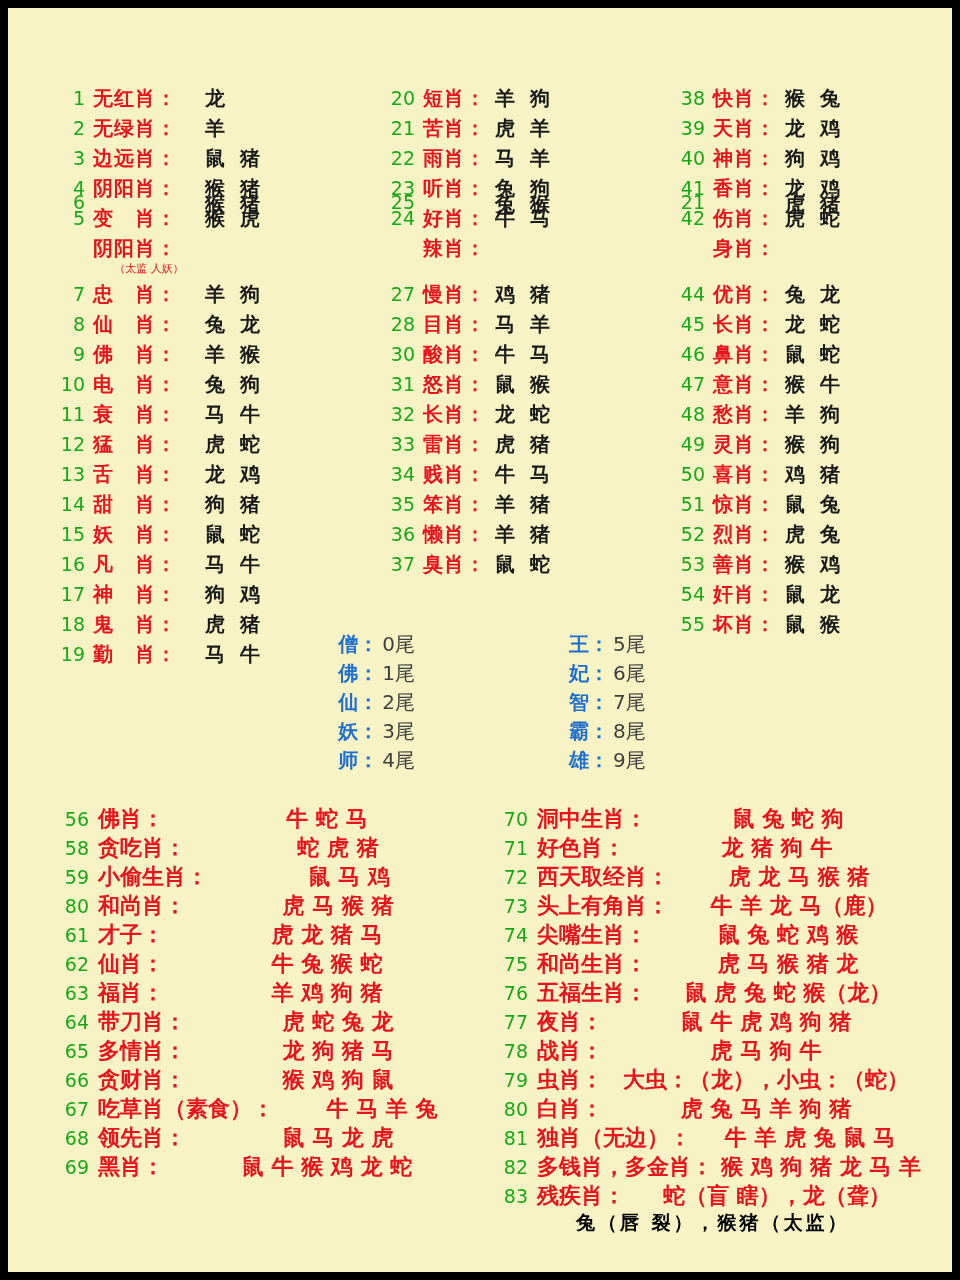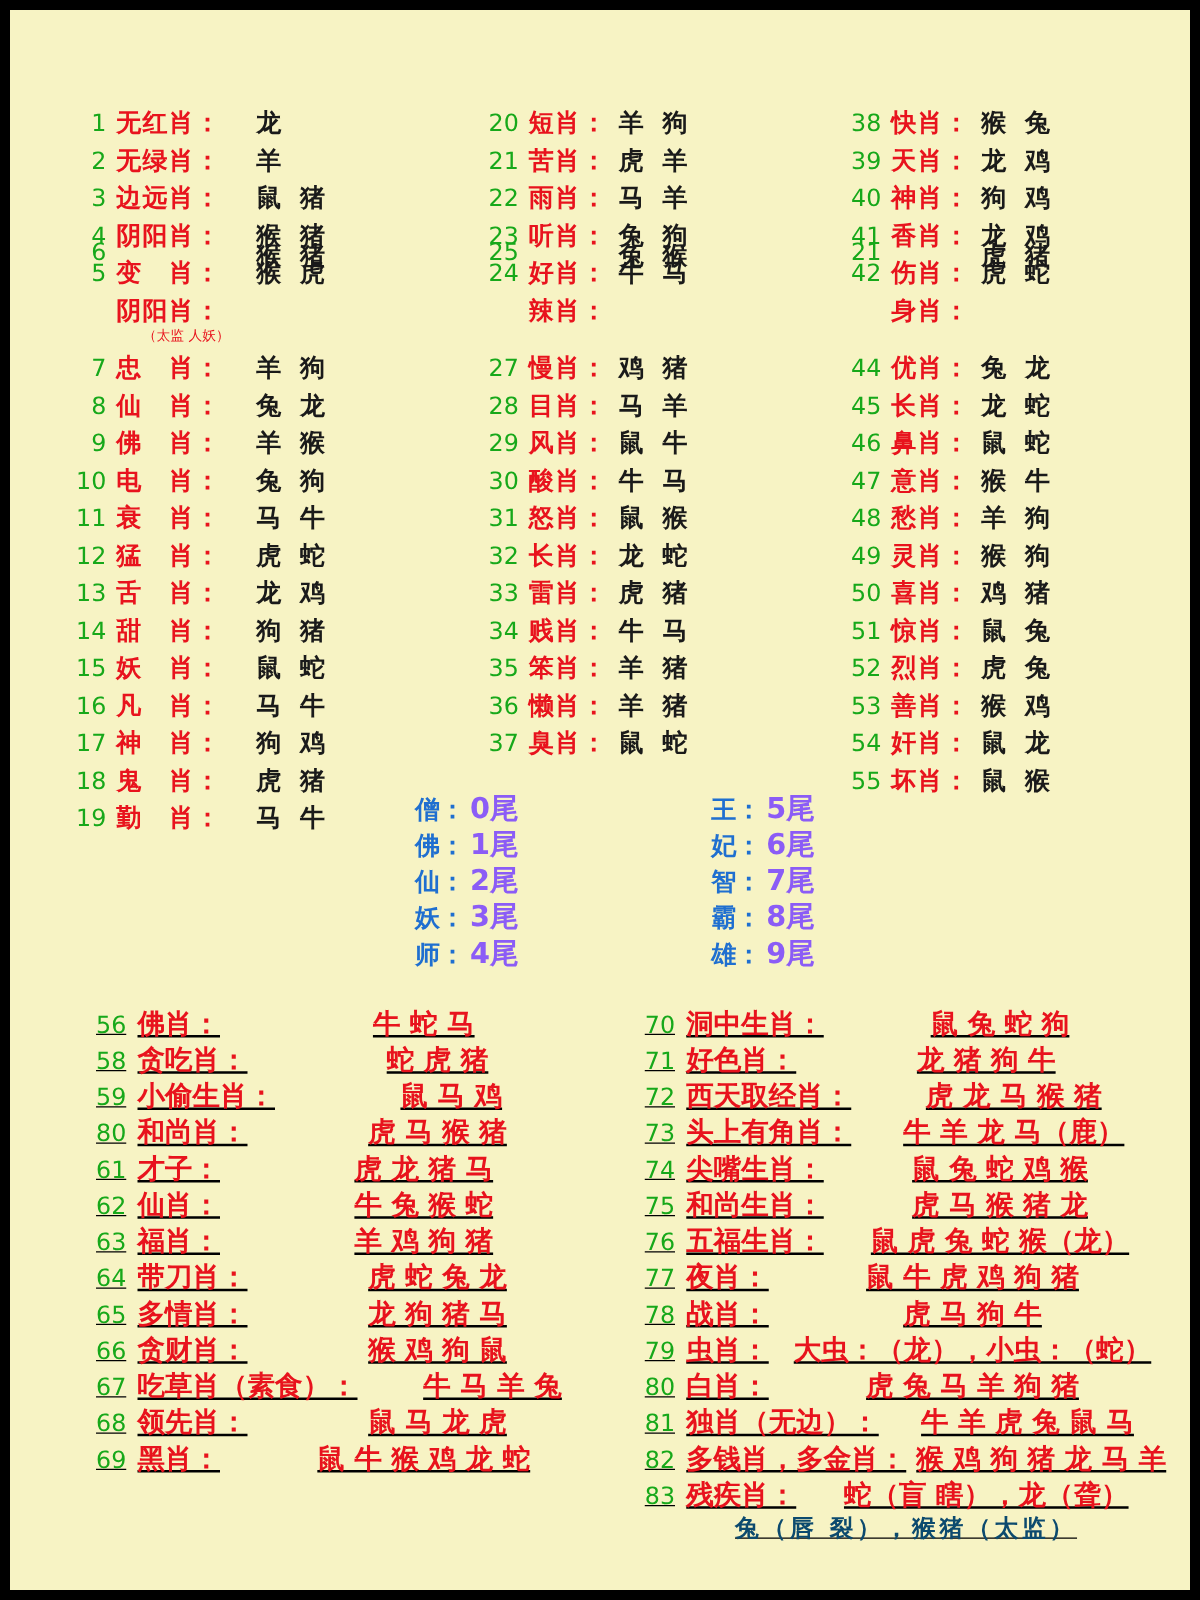--- a/index.html
+++ b/index.html
@@ -112,36 +112,35 @@
     white-space: nowrap;
   }
   .tail-key {
     color: #1f6fd0;
     font-size: 20px;
     font-weight: bold;
     width: 64px;
     text-align: right;
   }
   .tail-val {
-    color: #8b5cf6;
-    font-size: 23px;
-    font-weight: bold;
+    color: #404040;
+    font-size: 20px;
+    font-weight: normal;
     padding-left: 4px;
   }
 
   
   .bottom {
     position: absolute;
     top: 793px;
-    left: 12px;
+    left: 0;
     width: 100%;
     display: flex;
     box-sizing: border-box;
     padding: 0 20px 0 40px;
-    text-decoration: underline;
   }
   .bcol { flex: 0 0 50%; }
   .brow {
     display: flex;
     align-items: baseline;
     height: 29px;
     white-space: nowrap;
   }
   .bnum {
     color: #17a81a;
@@ -151,21 +150,21 @@
     padding-right: 9px;
     flex: 0 0 auto;
   }
   .btext {
     color: #e8131d;
     font-size: 22px;
     font-weight: bold;
     flex: 1 1 auto;
   }
   .cont {
-    color: #0c4a6e;
+    color: #000000;
     font-size: 19px;
     font-weight: bold;
     letter-spacing: 3px;
     padding-left: 86px;
   }
 </style>
 </head>
 <body>
 
 <div class="page">
@@ -309,25 +308,20 @@
             <span class="num">27</span>
             <span class="lbl">慢肖：</span>
             <span class="vals">鸡 猪</span>
           </div>
         <div class="row">
             <span class="num">28</span>
             <span class="lbl">目肖：</span>
             <span class="vals">马 羊</span>
           </div>
         <div class="row">
-            <span class="num">29</span>
-            <span class="lbl">风肖：</span>
-            <span class="vals">鼠 牛</span>
-          </div>
-        <div class="row">
             <span class="num">30</span>
             <span class="lbl">酸肖：</span>
             <span class="vals">牛 马</span>
           </div>
         <div class="row">
             <span class="num">31</span>
             <span class="lbl">怒肖：</span>
             <span class="vals">鼠 猴</span>
           </div>
         <div class="row">

